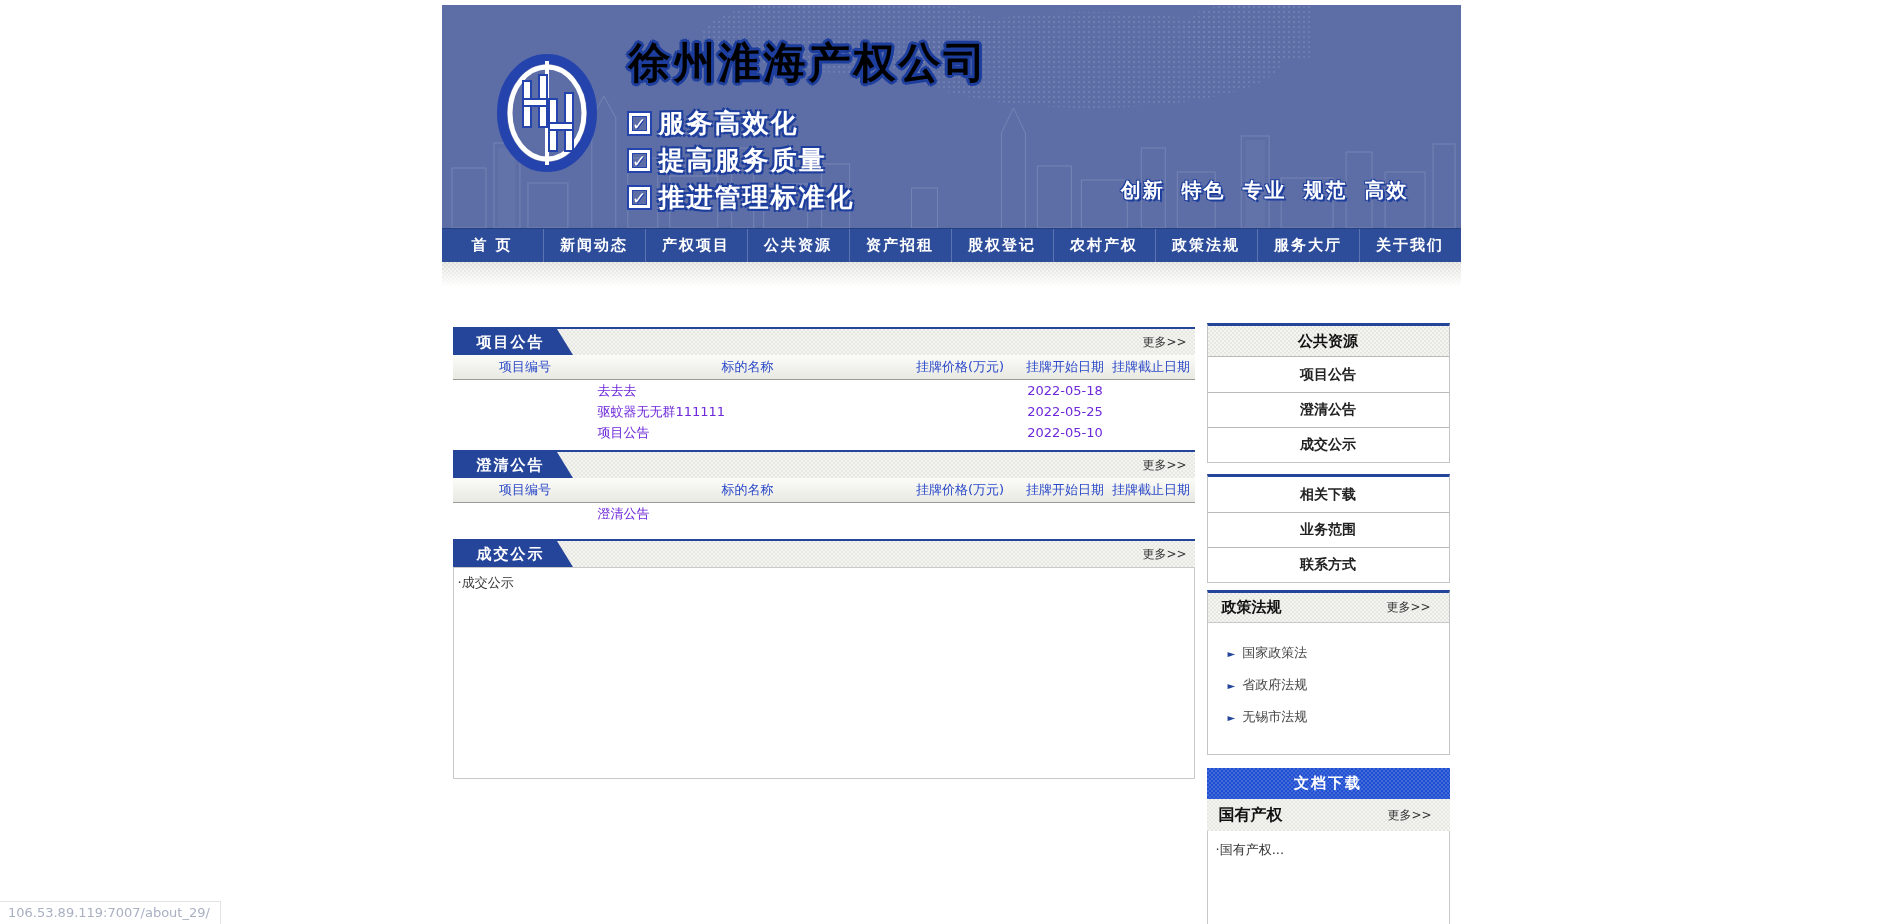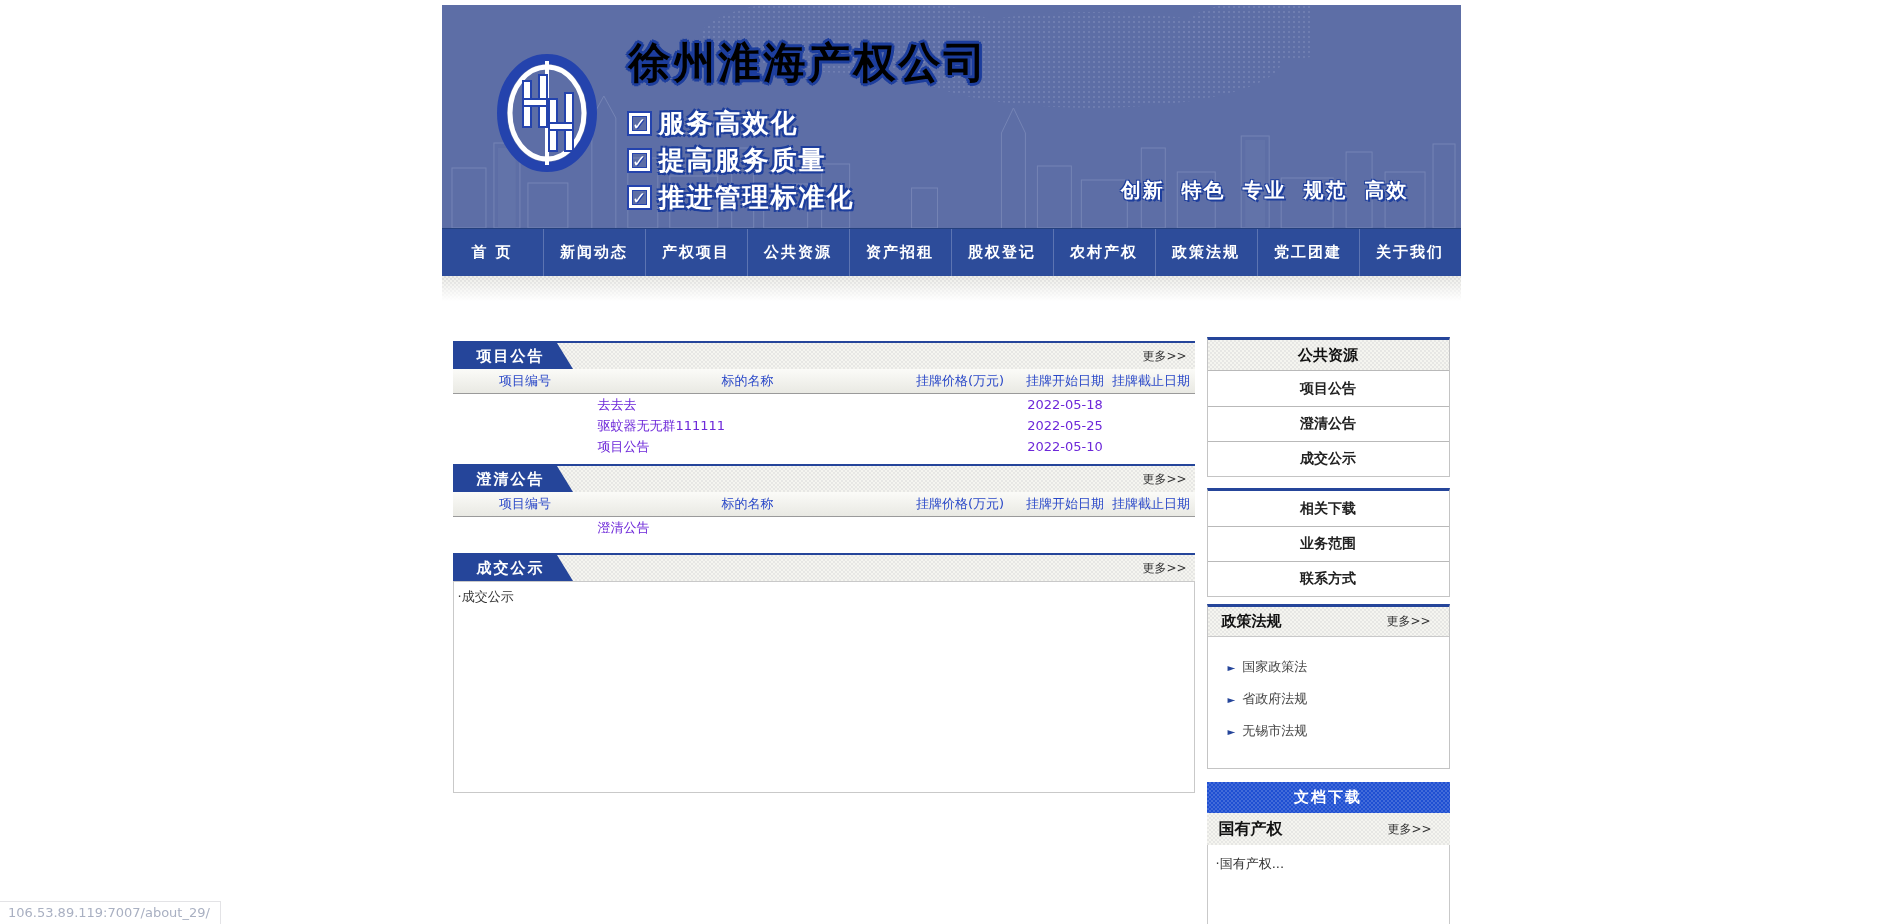--- a/index.html
+++ b/index.html
@@ -22,21 +22,21 @@
     width:21px; height:21px; border:3px solid #ffffff; box-shadow:0 0 0 2px #2443ad, inset 0 0 0 1px #2443ad;
     color:#ffffff; font-size:17px; font-weight:bold; margin-right:9px;
     text-shadow:1px 1px 0 #2443ad; }
   .slogan-text { font-size:26px; font-weight:bold; color:#ffffff; letter-spacing:2px;
     text-shadow:-2px -2px 0 #1d3e9d,2px -2px 0 #1d3e9d,-2px 2px 0 #1d3e9d,2px 2px 0 #1d3e9d; }
   .motto { position:absolute; right:52px; top:172px; font-size:20px; font-weight:bold; color:#ffffff;
     letter-spacing:2px; word-spacing:8px;
     text-shadow:-1px -1px 0 #1d3e9d,1px -1px 0 #1d3e9d,-1px 1px 0 #1d3e9d,2px 2px 0 #1d3e9d; }
 
   
-  .nav { display:flex; height:48px; background:#2d4c9a; border-top:1px solid #24407e; }
+  .nav { display:flex; height:34px; background:#2d4c9a; border-top:1px solid #24407e; }
   .nav-item { flex:1; display:flex; align-items:center; justify-content:center;
     color:#ffffff; font-size:15px; font-weight:bold; letter-spacing:2px; cursor:pointer;
     text-decoration:none; }
   .nav-item + .nav-item { border-left:1px solid #5c74b2; }
   .dotted-light { background-color:#f5f5f0;
     background-image:
       linear-gradient(45deg, rgba(60,60,90,.08) 25%, transparent 25%, transparent 75%, rgba(60,60,90,.08) 75%),
       linear-gradient(45deg, rgba(60,60,90,.08) 25%, transparent 25%, transparent 75%, rgba(60,60,90,.08) 75%);
     background-size:4px 4px; background-position:0 0,2px 2px; }
   .nav-shadow { height:28px;
@@ -194,21 +194,21 @@
 
   <div class="nav">
     <a class="nav-item">首 页</a>
     <a class="nav-item">新闻动态</a>
     <a class="nav-item">产权项目</a>
     <a class="nav-item">公共资源</a>
     <a class="nav-item">资产招租</a>
     <a class="nav-item">股权登记</a>
     <a class="nav-item">农村产权</a>
     <a class="nav-item">政策法规</a>
-    <a class="nav-item">党工团建</a>
+    <a class="nav-item">服务大厅</a>
     <a class="nav-item">关于我们</a>
   </div>
   <div class="nav-shadow"></div>
 
   <div class="main">
 
     <div class="left-col">
 
       <div class="sec-head dotted-light">
         <div class="sec-tab">项目公告</div>

